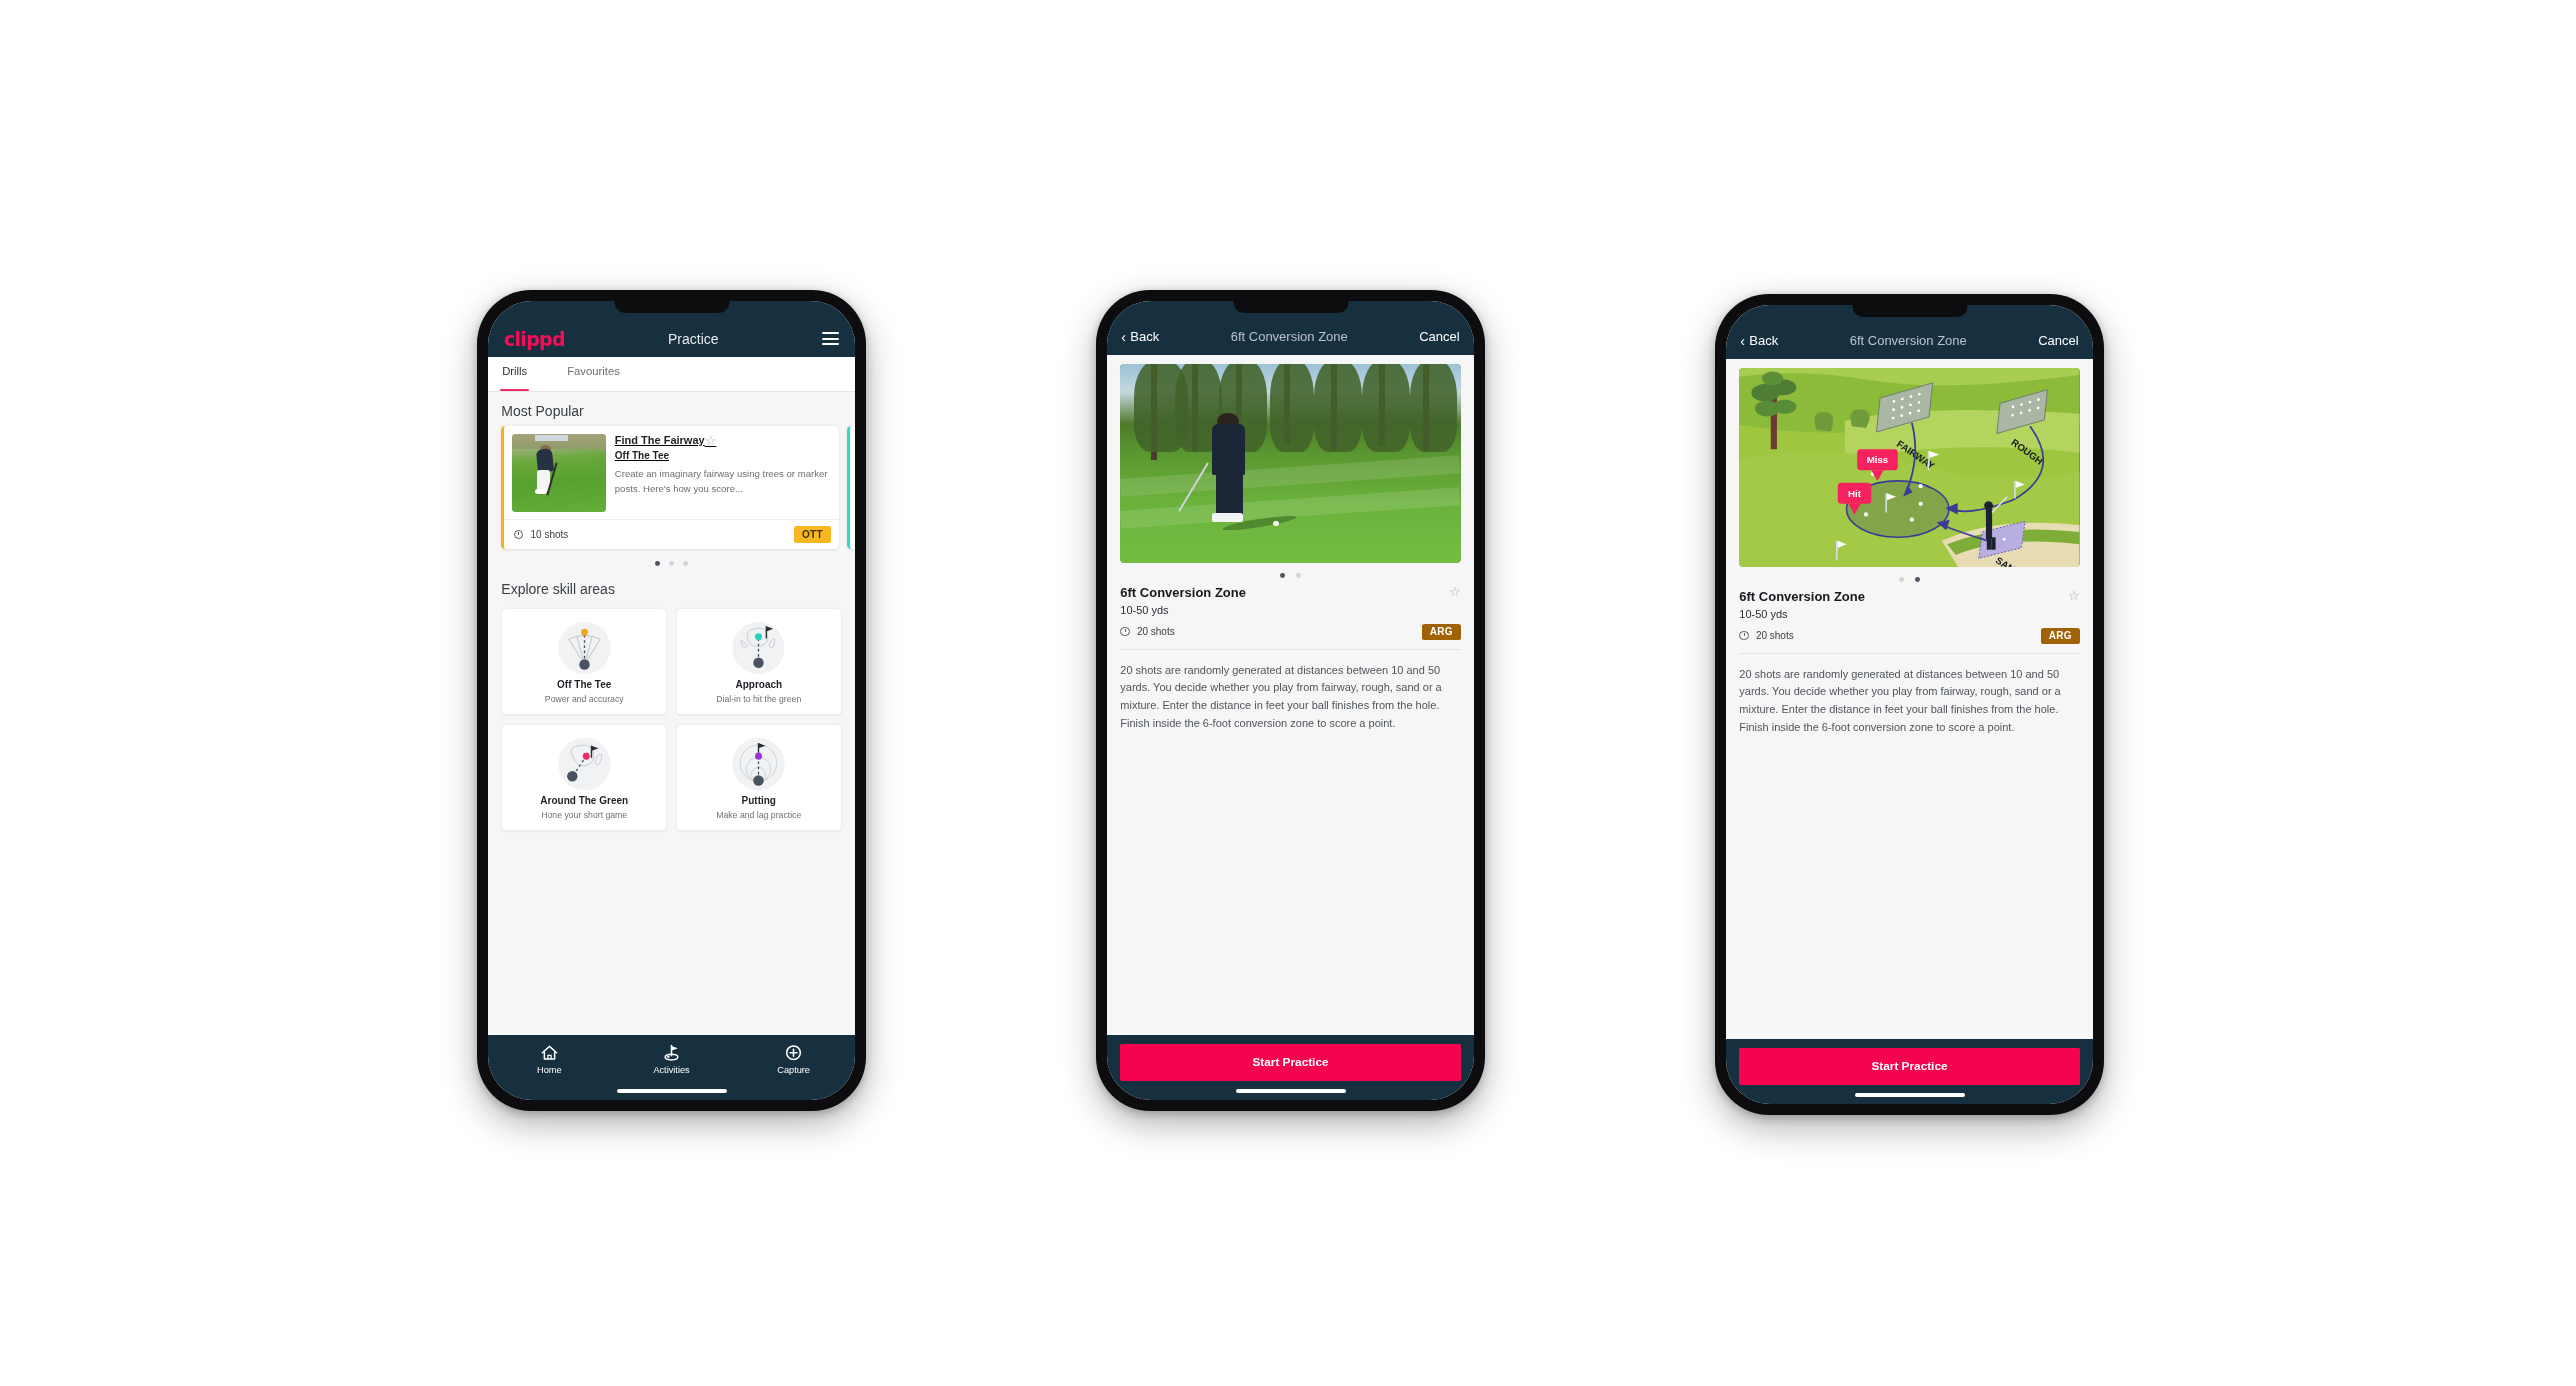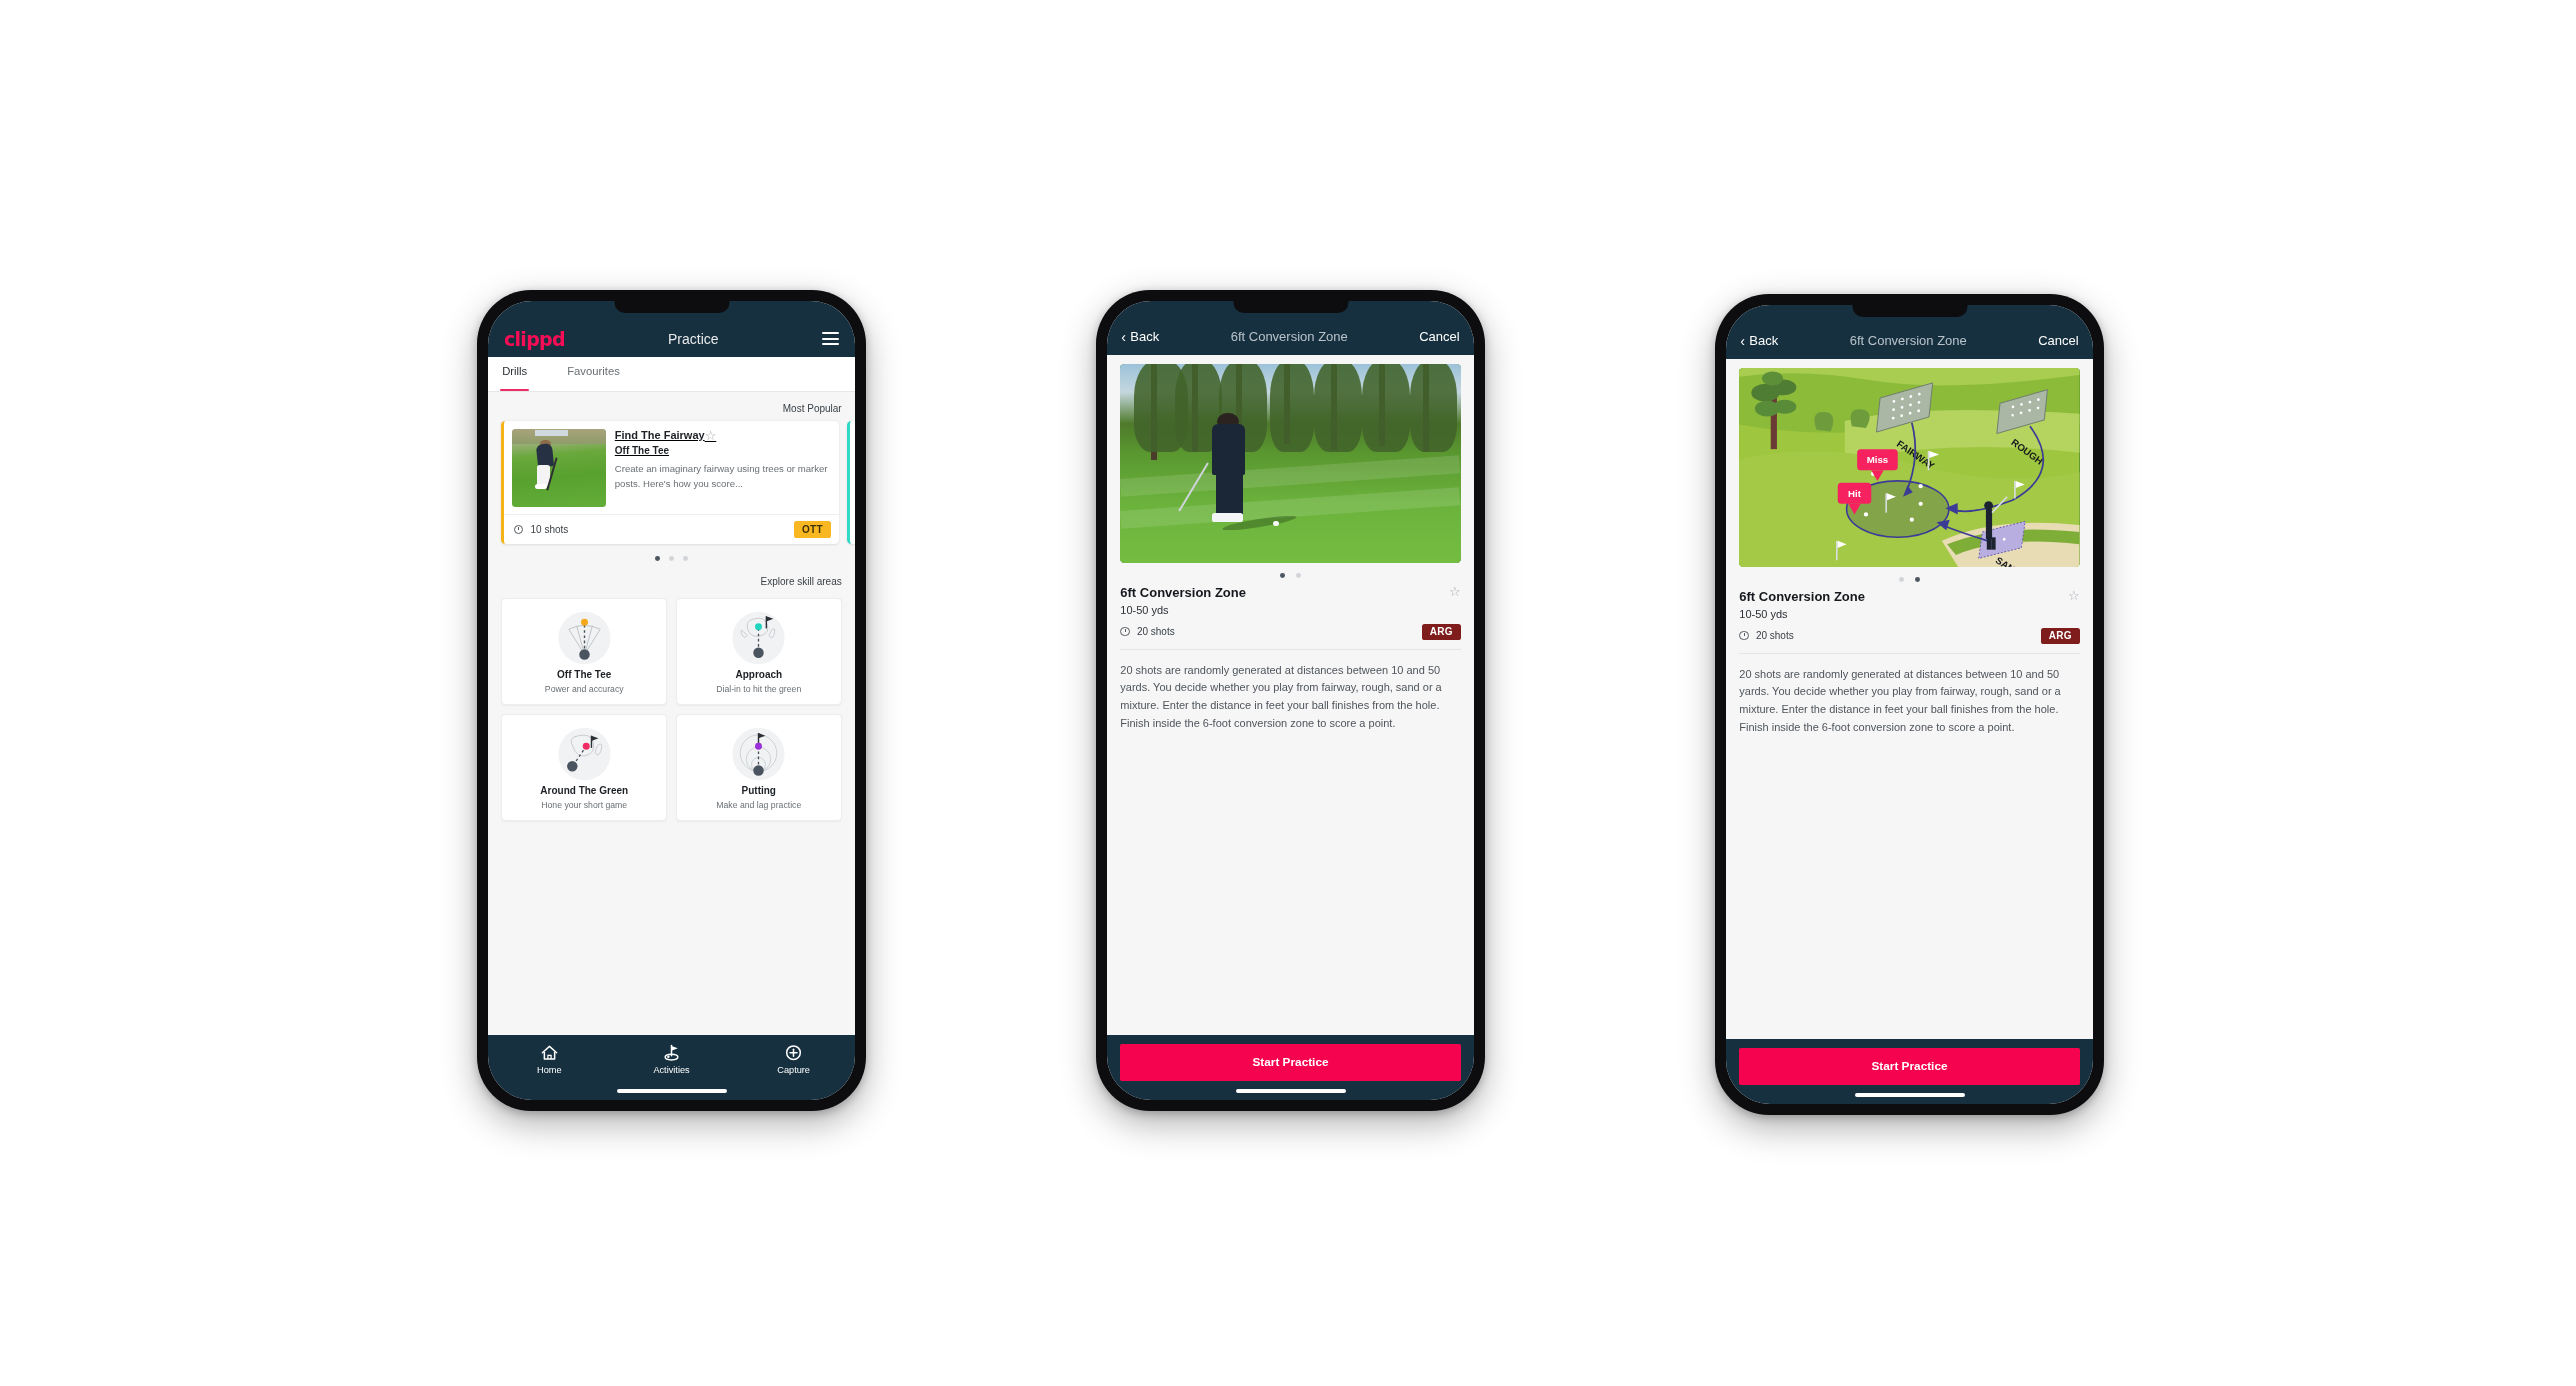--- a/index.html
+++ b/index.html
@@ -76,21 +76,21 @@
     margin-right:12.2px;
   }
   .tab.active { color:#2b2f33; font-weight:normal; }
   .tab.active::after {
     content:""; position:absolute; left:0; right:12.2px; bottom:0;
     height:2.3px; background:#ef2b63; border-radius:1.7px;
   }
 
   
   .body { flex:1 1 auto; background:#f6f6f7; overflow:hidden; }
-  .sec-title { font-size:10px; color:#3a4045; padding:10.5px 13px 7px 13px;text-align:right; }
+  .sec-title { font-size:14px; color:#3a4045; padding:10.5px 13px 7px 13px; }
 
   
   .carousel { position:relative; padding:0 13px; display:flex; gap:7.8px; }
   .drill-card {
     flex:0 0 auto; width:338px;
     background:#fff; border-radius:4.4px;
     border-left:3.5px solid #f6b318;
     box-shadow:0 0.9px 2.6px rgba(0,0,0,.10);
     overflow:hidden;
   }
@@ -131,21 +131,21 @@
   .shots { font-size:10px; color:#3a4045; display:flex; align-items:center; gap:7px; }
   .clock {
     width:9.6px; height:9.6px; border:1.2px solid #555b60; border-radius:50%;
     position:relative; flex:0 0 auto;
   }
   .clock::after { content:""; position:absolute; left:45%; top:20%; width:1.1px; height:32%; background:#555b60; }
   .badge {
     font-size:10px; font-weight:bold; color:#3d3105;
     background:#f9b722; border-radius:2.6px; padding:2.6px 7.8px; letter-spacing:0.3px;
   }
-  .badge.arg { background:#7f1d1d; color:#fff;text-align:center; }
+  .badge.arg { background:#a16207; color:#fff;text-align:center; }
 
   .dots { display:flex; justify-content:center; gap:9.6px; padding:12.2px 0 5.2px 0; }
   .dot { width:4.8px; height:4.8px; border-radius:50%; background:#d2d5d8; }
   .dot.on { background:#4d5762; }
 
   
   .grid {
     display:grid; grid-template-columns:1fr 1fr; gap:8.7px;
     padding:3.5px 13px 12.2px 13px;
   }

